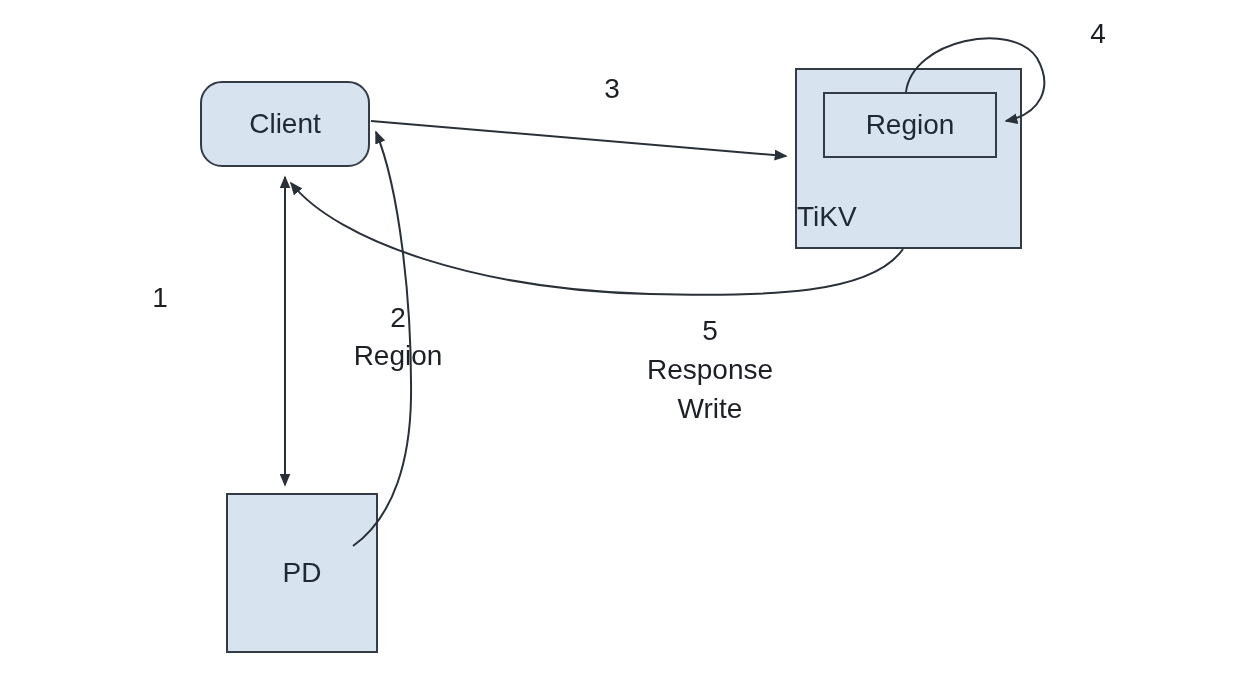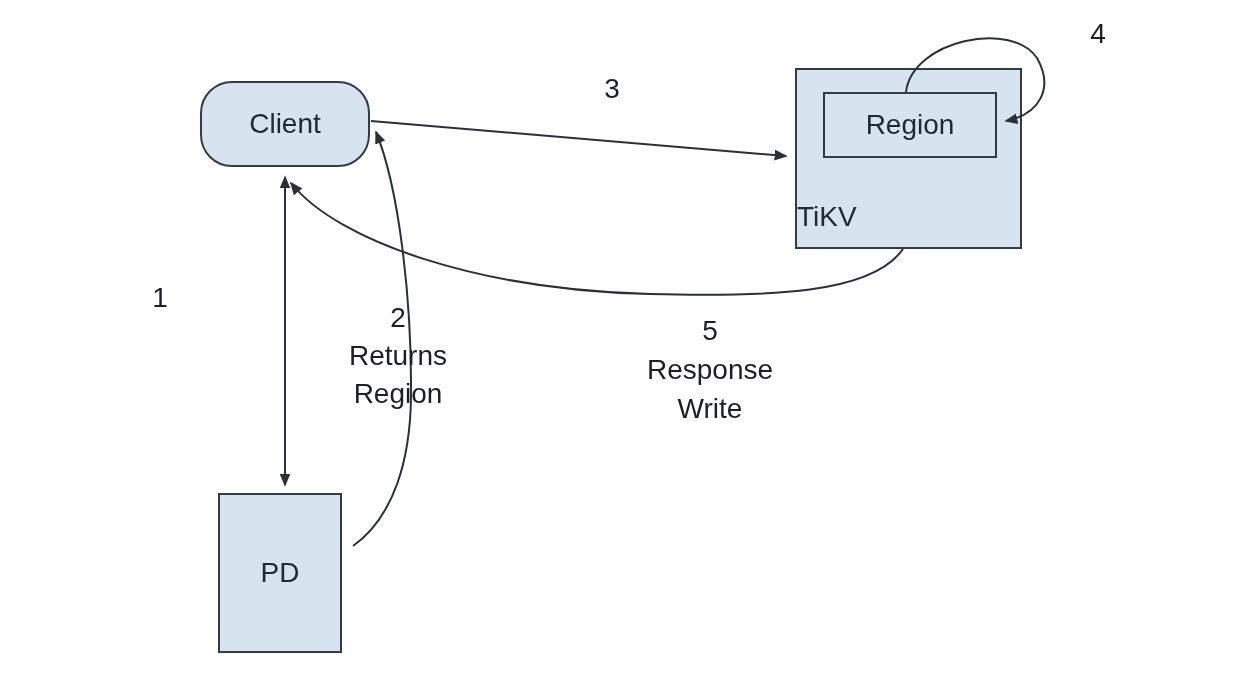--- a/index.html
+++ b/index.html
@@ -45,42 +45,42 @@
     z-index: 2;
   }
   .node-label-center {
     width: 100%; height: 100%;
     display: flex; align-items: center; justify-content: center;
   }
 
   .node.client {
     left: 200px; top: 81px;
     width: 170px; height: 86px;
-    border-radius: 32px;
+    border-radius: 22px;
   }
   .node.tikv {
     left: 795px; top: 68px;
     width: 227px; height: 181px;
   }
   .node.region {
     position: absolute;
     left: 26px; top: 22px;
     width: 174px; height: 66px;
     background: var(--node-fill);
     border: 2px solid var(--node-border);
     display: flex; align-items: center; justify-content: center;
   }
   .tikv-label {
     position: absolute;
     left: 0; right: 0; bottom: 14px;
     text-align: left;
   }
   .node.pd {
-    left: 218px; top: 493px;
-    width: 124px; height: 160px;
+    left: 226px; top: 493px;
+    width: 152px; height: 160px;
   }
 
   .step-label {
     position: absolute;
     z-index: 4;
     color: var(--label-text);
     font-size: 28px;
     text-align: center;
     line-height: 38px;
   }
@@ -129,21 +129,20 @@
   <div class="node pd">
     <div class="node-label-center">PD</div>
   </div>
 
   <div class="step-label step-1">
     <div class="ln">1</div>
   </div>
 
   <div class="step-label step-2">
     <div class="ln">2</div>
-    <div class="ln">Returns</div>
     <div class="ln">Region</div>
   </div>
 
   <div class="step-label step-3">
     <div class="ln">3</div>
   </div>
 
   <div class="step-label step-4">
     <div class="ln">4</div>
   </div>

